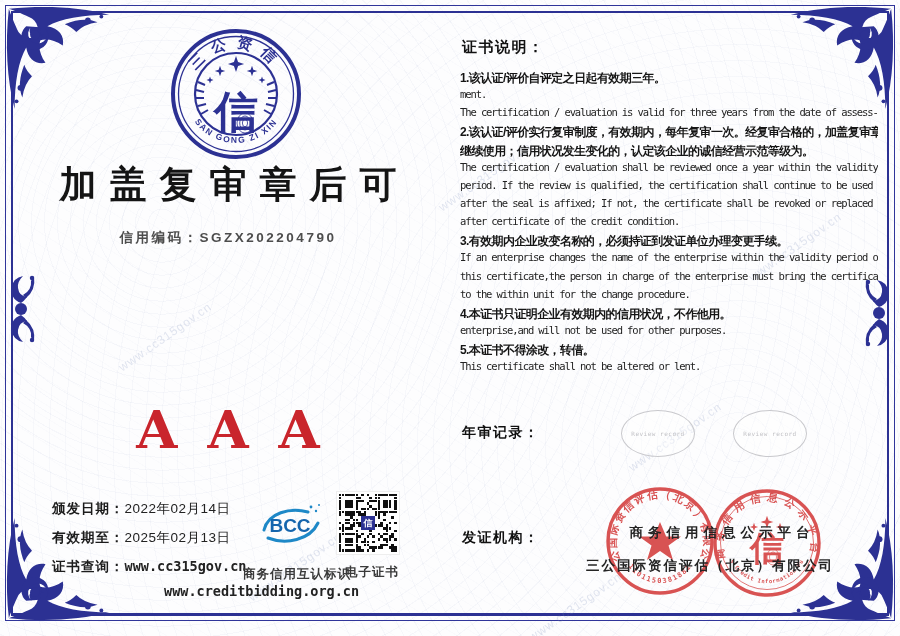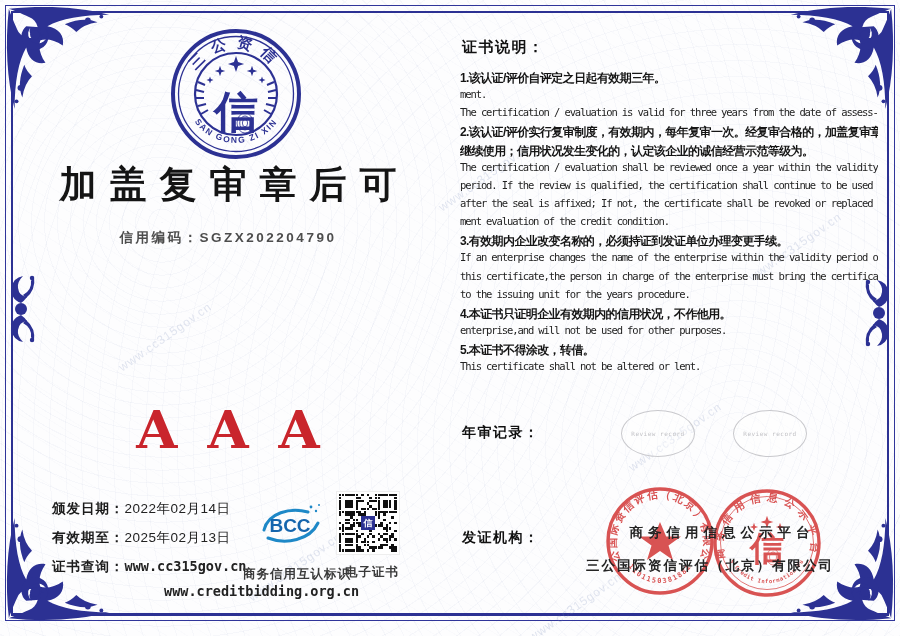--- a/index.html
+++ b/index.html
@@ -435,25 +435,25 @@
   <div class="notes-head">证书说明：</div>
   <div class="notes">
     <div class="nl zh">1.该认证/评价自评定之日起有效期三年。</div>
     <div class="nl en">ment.</div>
     <div class="nl en">The certification / evaluation is valid for three years from the date of assess-</div>
     <div class="nl zh">2.该认证/评价实行复审制度，有效期内，每年复审一次。经复审合格的，加盖复审章后可</div>
     <div class="nl zh">继续使用；信用状况发生变化的，认定该企业的诚信经营示范等级为。</div>
     <div class="nl en">The certification / evaluation shall be reviewed once a year within the validity</div>
     <div class="nl en">period. If the review is qualified,  the certification shall continue to be used</div>
     <div class="nl en">after the seal is affixed; If not, the certificate shall be revoked or replaced</div>
-    <div class="nl en">ment evaluation of the credit condition.</div>
+    <div class="nl en">after certificate of the credit condition.</div>
     <div class="nl zh">3.有效期内企业改变名称的，必须持证到发证单位办理变更手续。</div>
     <div class="nl en">If an enterprise changes the name of the enterprise within the validity period of</div>
     <div class="nl en">this certificate,the person in charge of the enterprise must bring the certificate</div>
-    <div class="nl en">to the issuing unit for the years procedure.</div>
+    <div class="nl en">to the within unit for the change procedure.</div>
     <div class="nl zh">4.本证书只证明企业有效期内的信用状况，不作他用。</div>
     <div class="nl en">enterprise,and will not be used for other purposes.</div>
     <div class="nl zh">5.本证书不得涂改，转借。</div>
     <div class="nl en">This certificate shall not be altered or lent.</div>
   </div>
 
   <div class="review-lbl">年审记录：</div>
   <div class="oval oval1">
       <span>Review record</span>
     </div>

